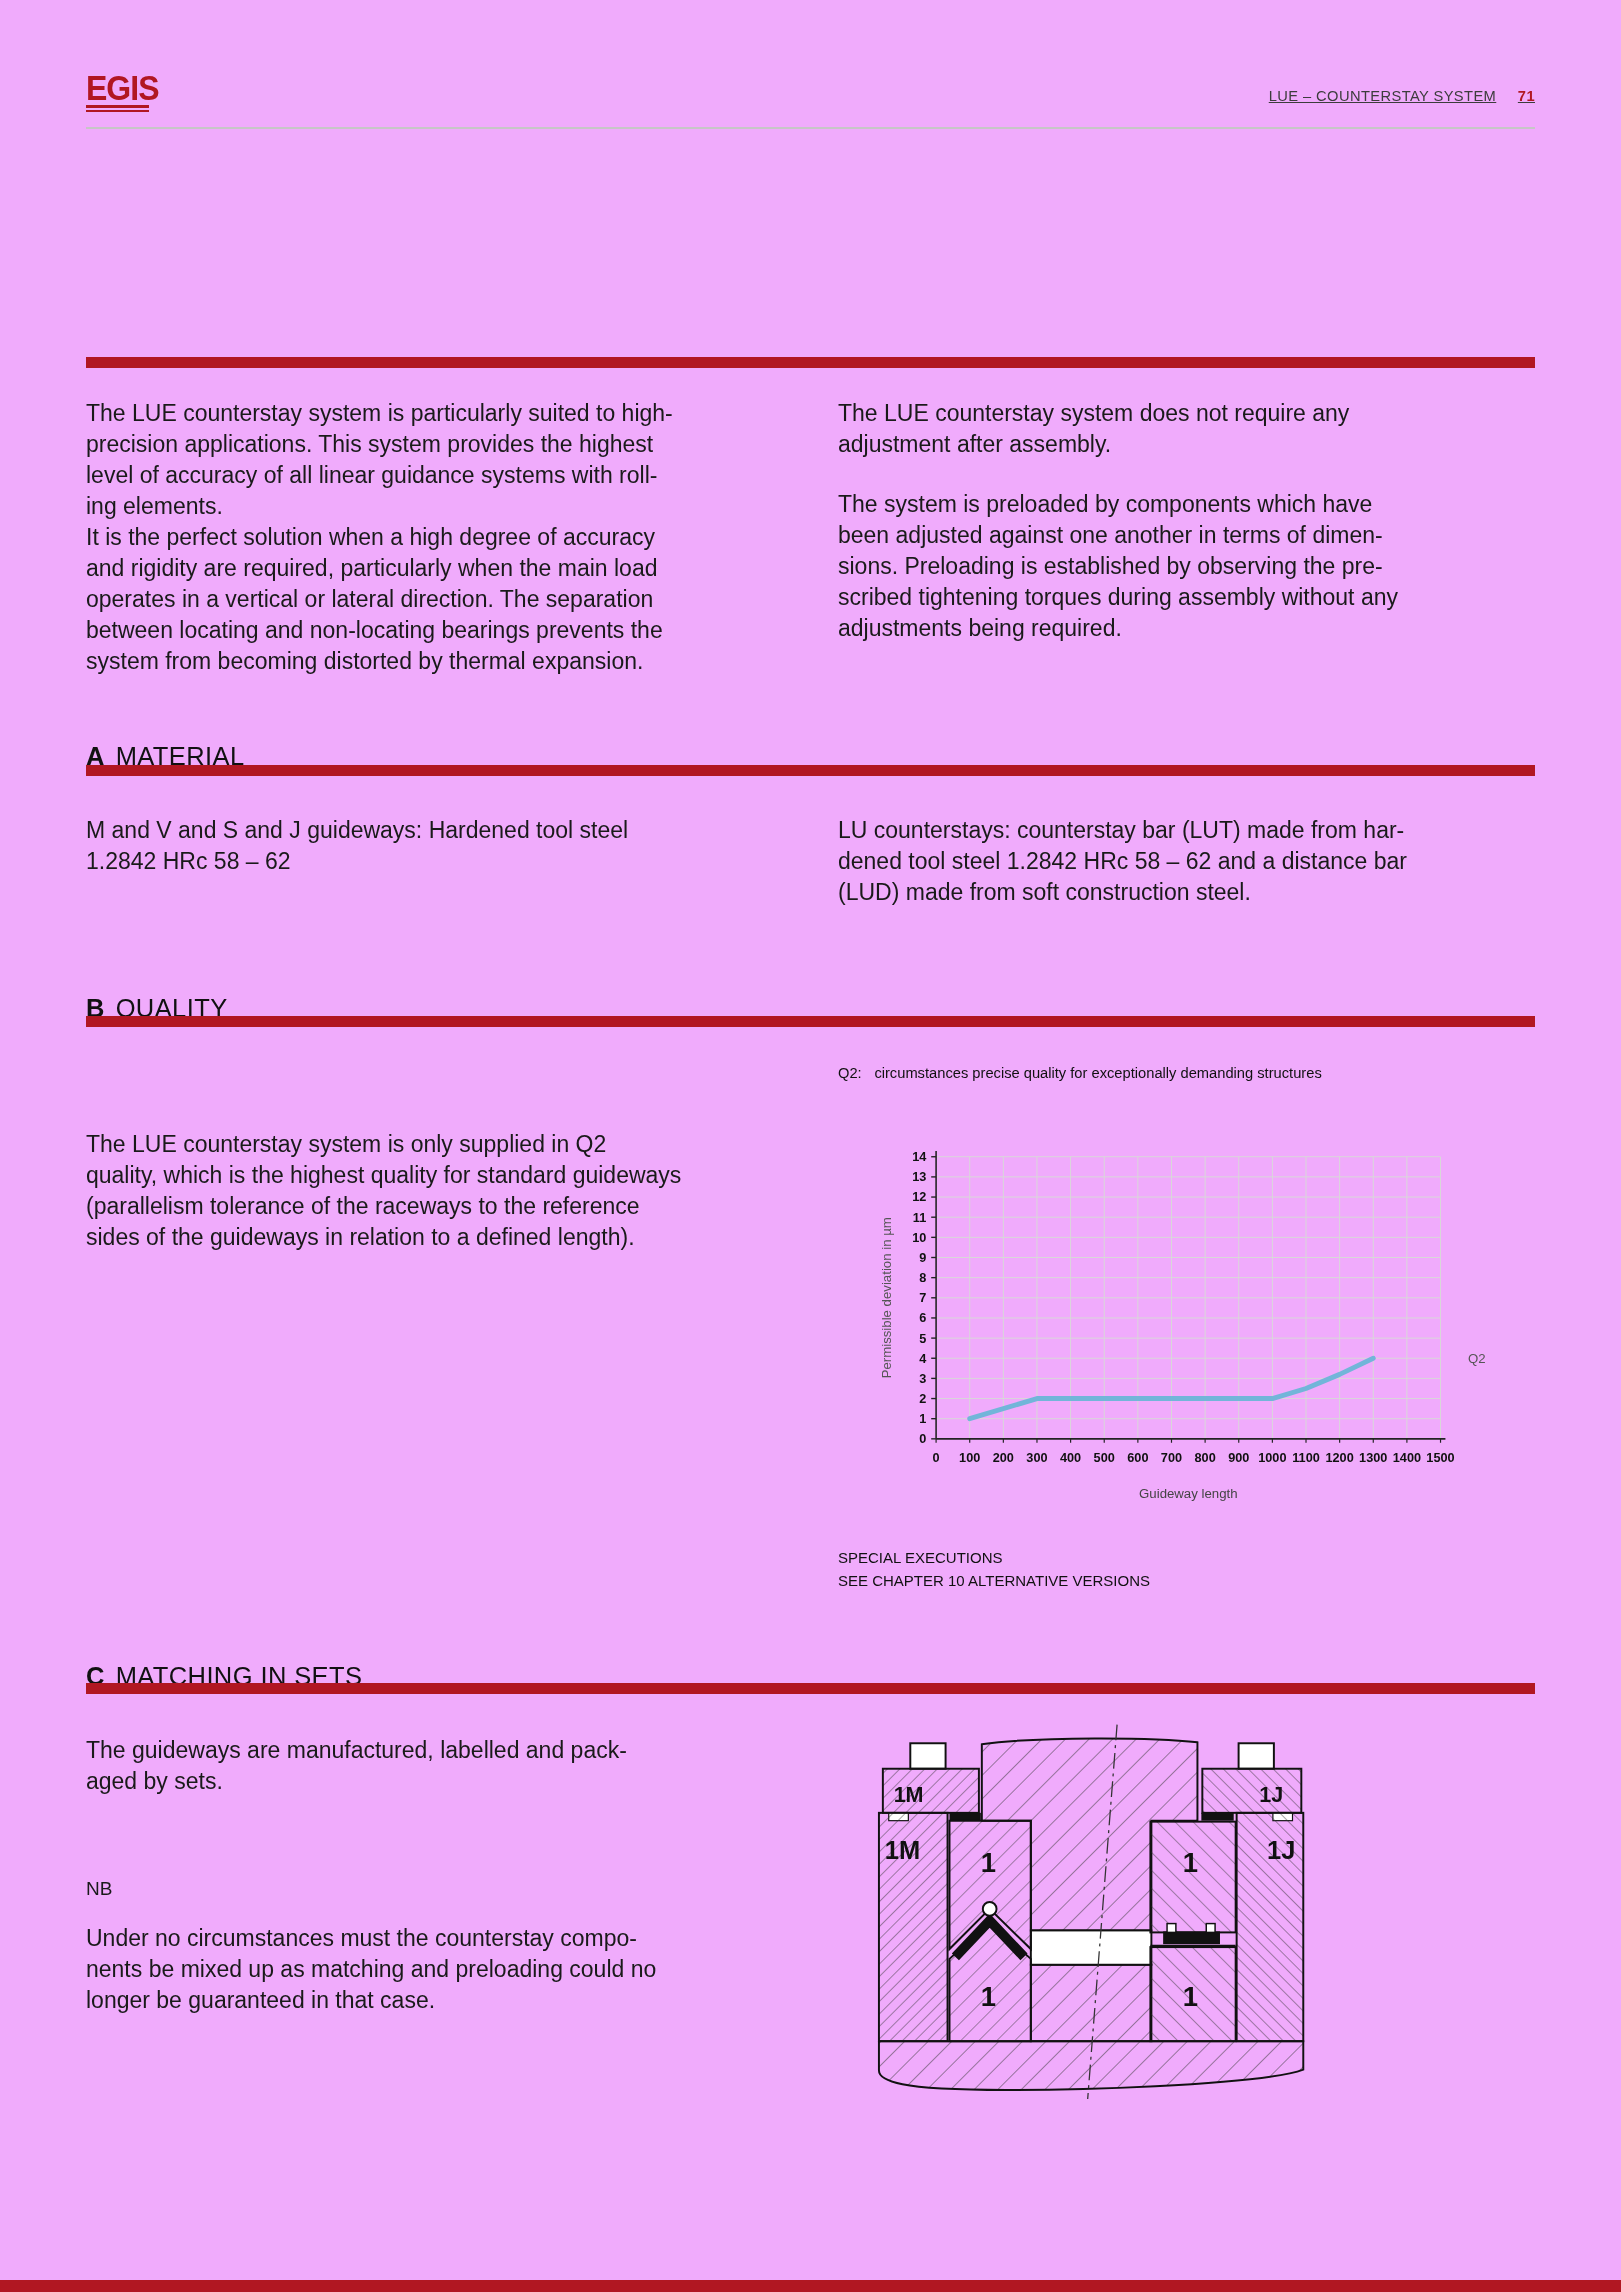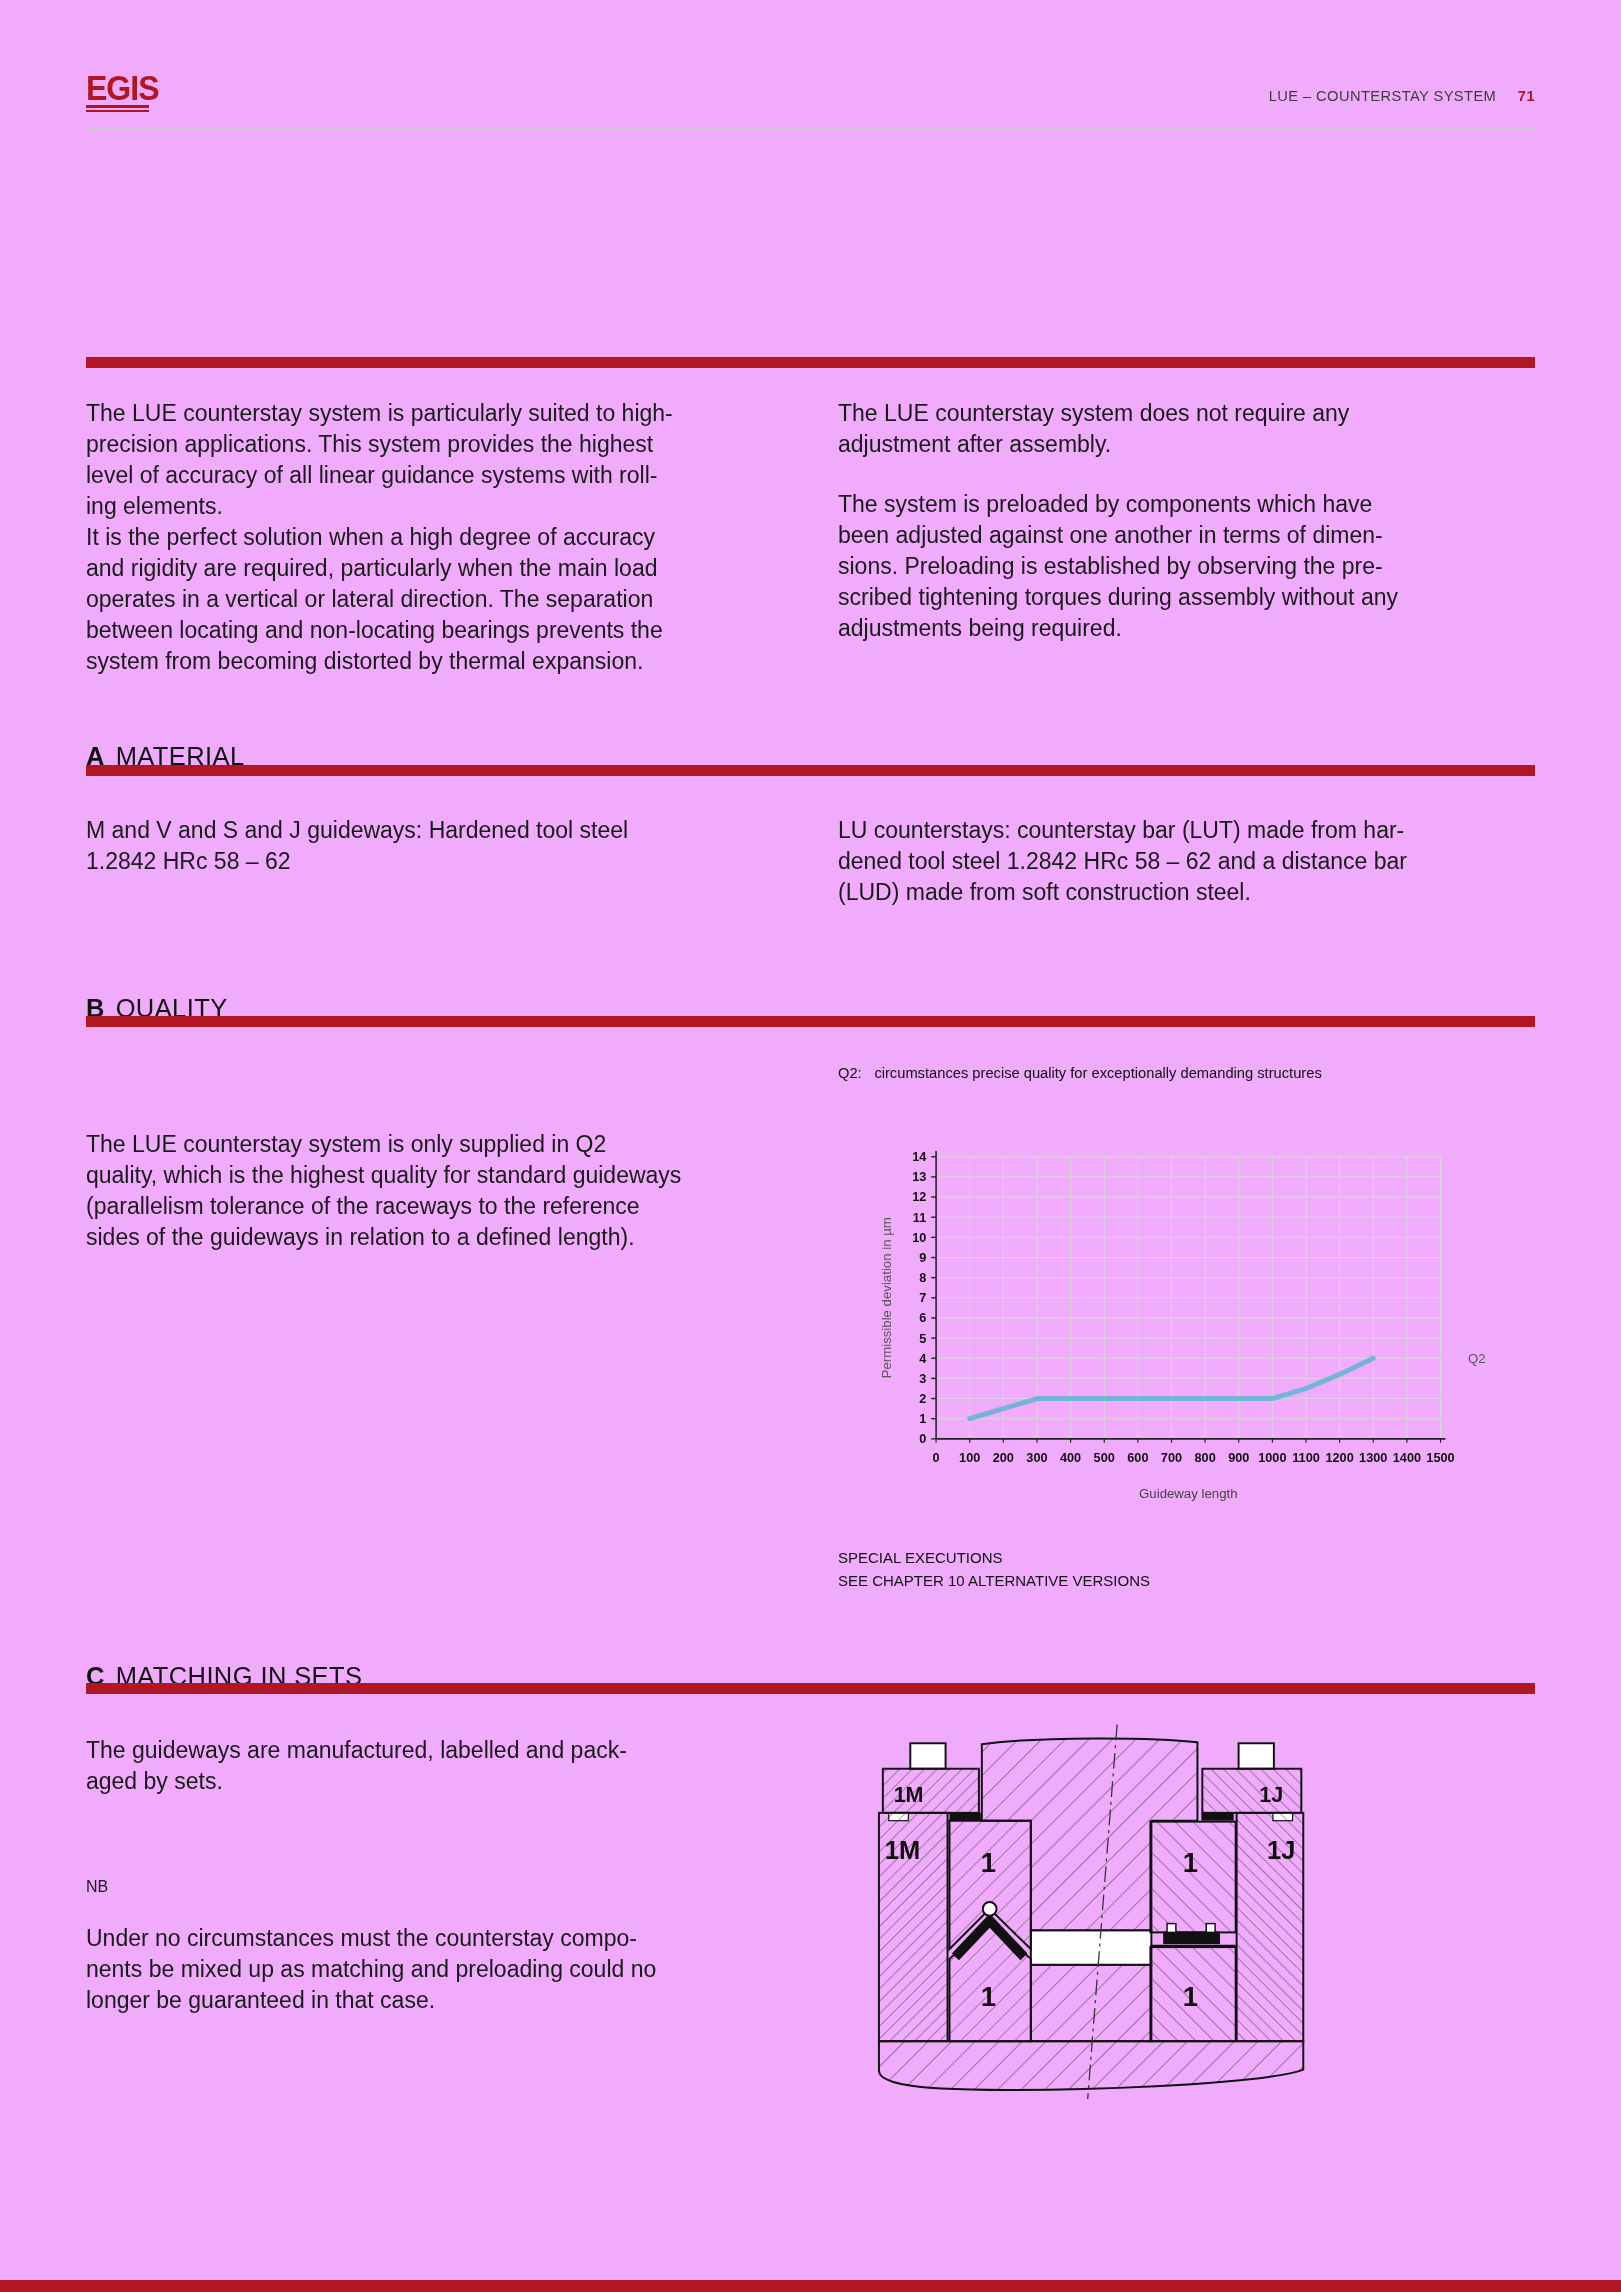--- a/index.html
+++ b/index.html
@@ -8,28 +8,28 @@
   .abs{position:absolute;}
   .body-text{font-size:23px;line-height:31px;white-space:pre-line;}
   .red-rule{position:absolute;height:10.8px;background:var(--accent,#b11722);}
   .header-rule{position:absolute;height:2px;background:#c6c6c6;}
   .logo{position:absolute;left:86px;top:74px;}
   .logo .logo-text{font-weight:900;font-size:32px;letter-spacing:-1px;color:var(--accent,#b11722);
         display:block;line-height:29px;transform:scaleY(1.08);}
   .logo .uline{display:block;height:2.9px;background:var(--accent,#b11722);margin-top:2px;width:63px;}
   .logo .uline2{height:2px;margin-top:2px;}
   .header-meta{position:absolute;top:88px;left:1045px;width:490px;text-align:right;
-        font-size:14.7px;letter-spacing:0.4px;color:#3c3c3c;}
+        font-size:14.7px;letter-spacing:0.4px;color:#3c3c3c;text-decoration:underline;}
   .header-meta .pagenum{font-weight:700;color:var(--accent,#b11722);margin-left:21.6px;}
   .sec-title{position:absolute;font-size:25.5px;letter-spacing:0.4px;color:#111;margin-top:21px;}
   .sec-title .letter{font-weight:700;margin-right:10.8px;}
   .chart-heading{position:absolute;font-size:14.7px;color:#111;}
   .chart-heading .q2lab{margin-right:12.7px;}
   .special-note{position:absolute;font-size:15px;line-height:22.5px;color:#111;white-space:pre-line;}
-  .nb{position:absolute;font-size:16px;color:#1a1a1a;}
+  .nb{position:absolute;font-size:19px;color:#1a1a1a;}
   svg{font-family:"Liberation Sans",sans-serif;}
   .bottom-bar{position:absolute;left:0;top:2280px;width:1621px;height:12.7px;background:var(--accent,#b11722);}
 </style>
 </head>
 <body>
 
 <div class="page">
 
   <div class="logo">
     <span class="logo-text">EGIS</span>

